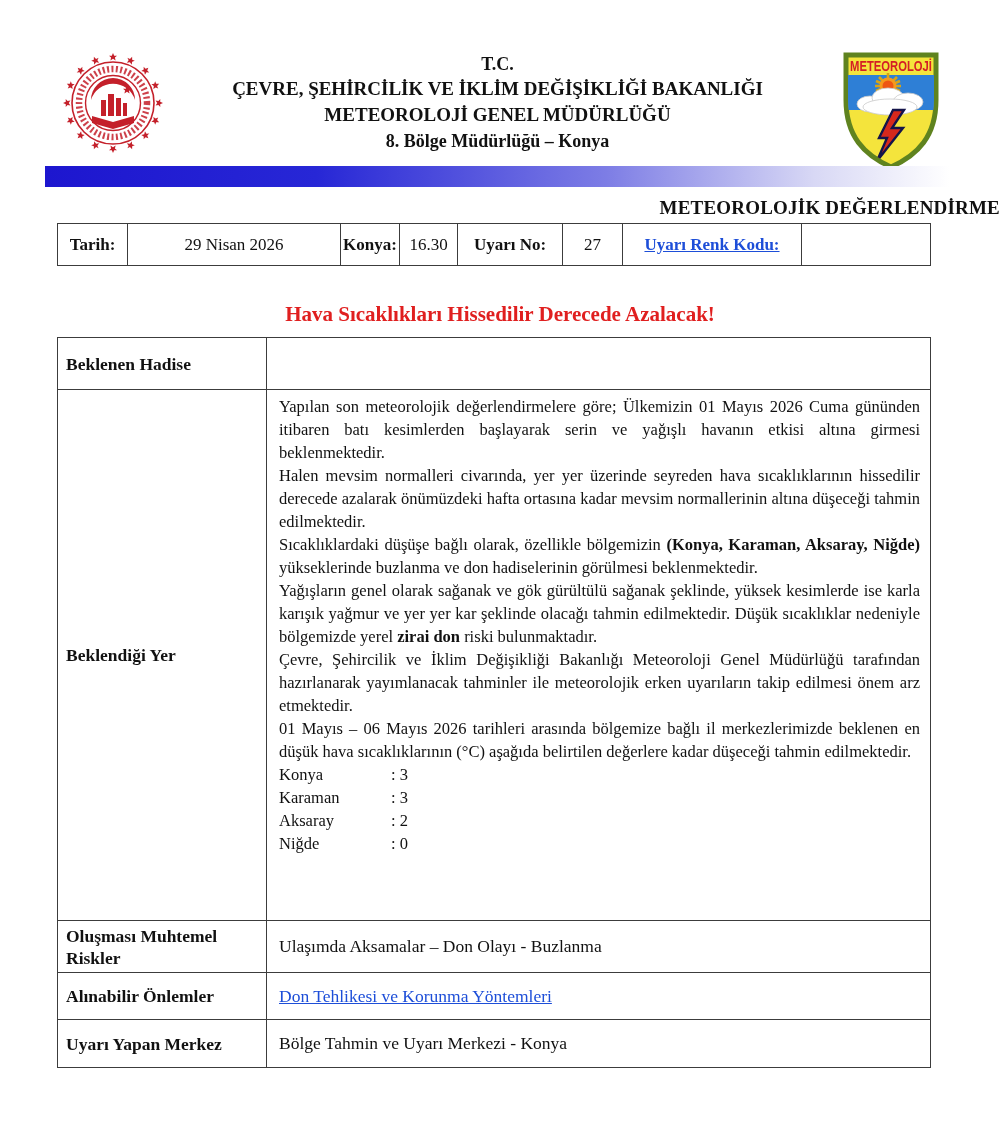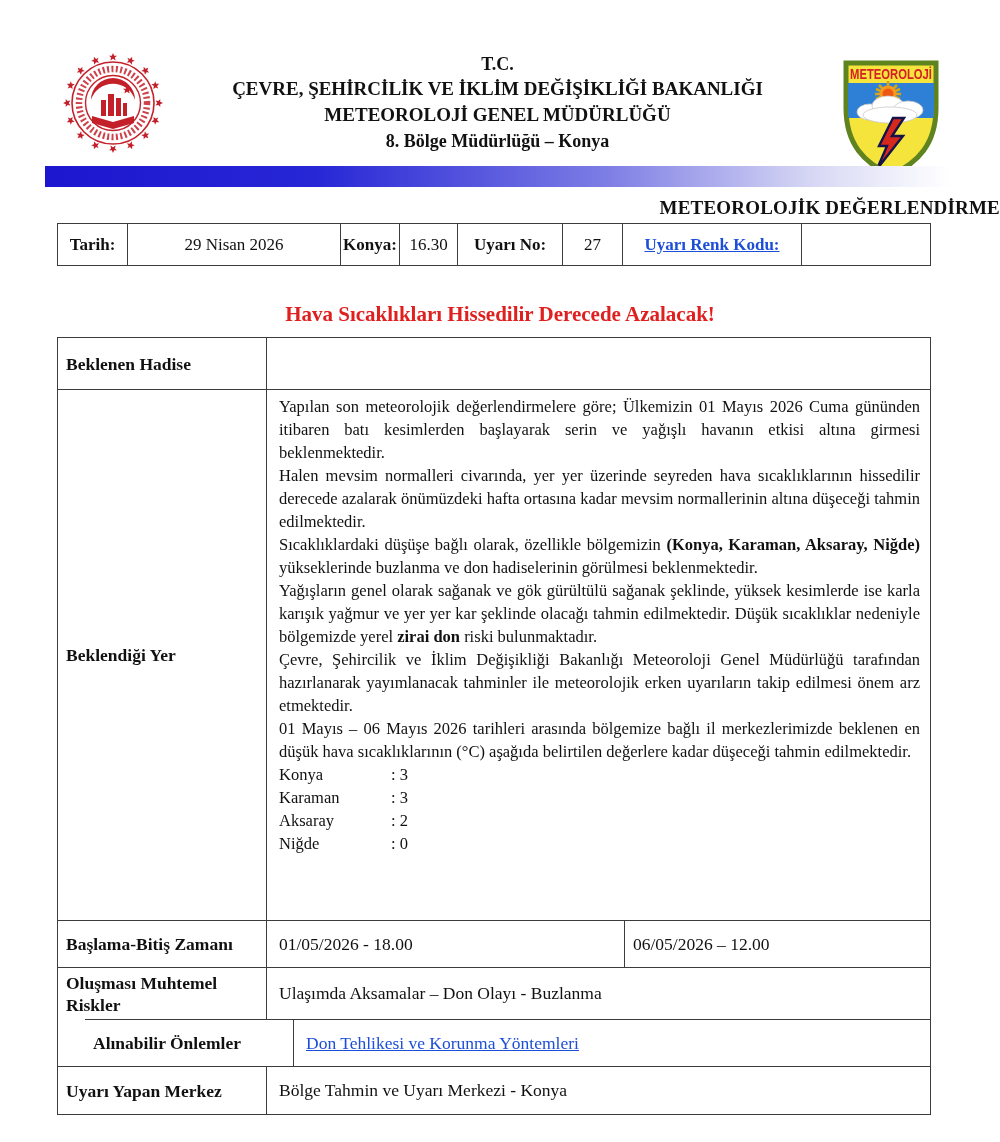--- a/index.html
+++ b/index.html
@@ -5,21 +5,21 @@
   * { margin:0; padding:0; box-sizing:border-box; }
   html,body { background:#ffffff; }
   .page {
     position:relative; width:1000px; height:1142px; margin:0 auto;
     background:#ffffff; color:#111;
     font-family:"Liberation Serif","DejaVu Serif",serif;
     overflow:hidden;
   }
   
   .hdr-logo-left { position:absolute; left:58px; top:48px; width:110px; height:112px; }
-  .hdr-logo-right{ position:absolute; left:834px; top:56px; width:114px; height:124px; }
+  .hdr-logo-right{ position:absolute; left:834px; top:48px; width:114px; height:124px; }
   .hdr-text { position:absolute; left:170px; right:175px; top:52px; text-align:center; }
   .hdr-line1 { font-weight:bold; font-size:18px; line-height:24px; }
   .hdr-line2 { font-weight:bold; font-size:19px; line-height:26px; }
   .hdr-line3 { font-weight:bold; font-size:19px; line-height:26px; }
   .hdr-line4 { font-weight:bold; font-size:18px; line-height:26px; }
   .grad-bar {
     position:absolute; left:45px; top:166px; width:905px; height:21px;
     background:linear-gradient(90deg,#1d16cf 0%,#2727d6 30%,#7d7de5 62%,#d8d8f5 85%,#ffffff 100%);
   }
   
@@ -55,21 +55,21 @@
     width:209px; flex:0 0 209px; border-right:1.5px solid #3c3c3c;
     display:flex; align-items:center; padding:4px 6px 4px 8px;
     font-weight:bold; font-size:17.5px; line-height:22px;
   }
   .mt-value { flex:1; display:flex; align-items:center; padding:4px 8px 4px 12px;
     font-size:17.5px; }
   .h-row1 { height:51px; }
   .h-row2 { height:531px; }
   .h-row3 { height:47px; }
   .h-row4 { height:52px; }
-  .h-row5 { height:47px;margin-left:27px; }
+  .h-row5 { height:47px; }
   .h-row6 { height:48px; }
   .mt-body { flex:1; padding:5px 10px 0 12px; font-size:16.5px; line-height:23px;
     text-align:justify; display:block; }
   .para { text-align:justify; }
   .temp-line { display:flex; }
   .temp-city { display:inline-block; width:112px; }
   .split-left { width:358px; flex:0 0 358px; border-right:1.5px solid #3c3c3c;
     display:flex; align-items:center; padding-left:12px; font-size:17.5px; }
   .split-right { flex:1; display:flex; align-items:center; padding-left:8px; font-size:17.5px; }
 </style>
@@ -239,25 +239,20 @@
               <span>: 2</span>
             </div>
             <div class="temp-line">
               <span class="temp-city">Niğde</span>
               <span>: 0</span>
             </div>
           </div>
       </div>
     </div>
 
-    <div class="mt-row h-row3">
-      <div class="mt-label">Başlama-Bitiş Zamanı</div>
-      <div class="split-left">01/05/2026 - 18.00</div>
-      <div class="split-right">06/05/2026 – 12.00</div>
-    </div>
 
     <div class="mt-row h-row4">
       <div class="mt-label">Oluşması Muhtemel Riskler</div>
       <div class="mt-value">Ulaşımda Aksamalar – Don Olayı - Buzlanma</div>
     </div>
 
     <div class="mt-row h-row5">
       <div class="mt-label">Alınabilir Önlemler</div>
       <div class="mt-value">
         <a href="#" class="doc-link">Don Tehlikesi ve Korunma Yöntemleri</a>

